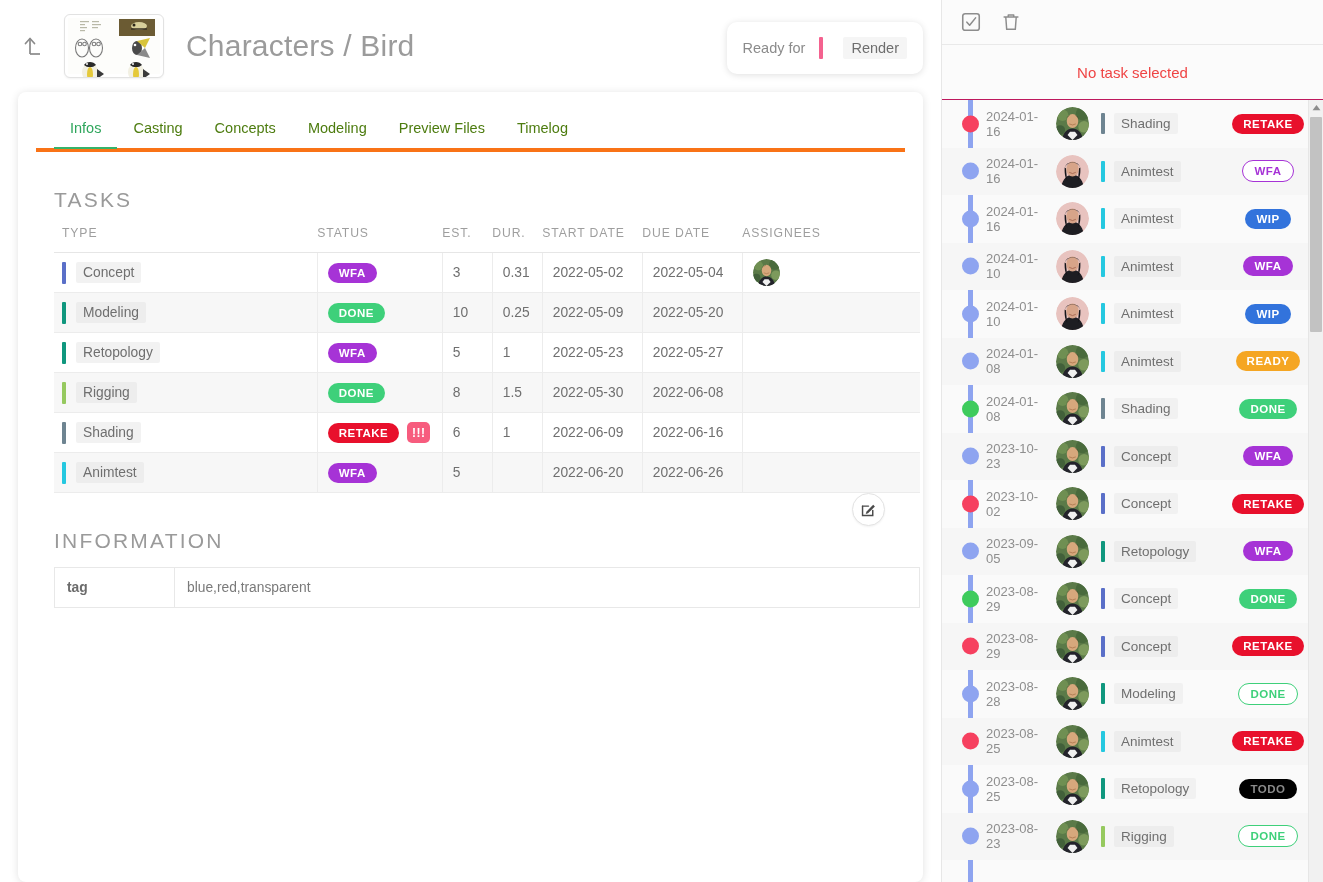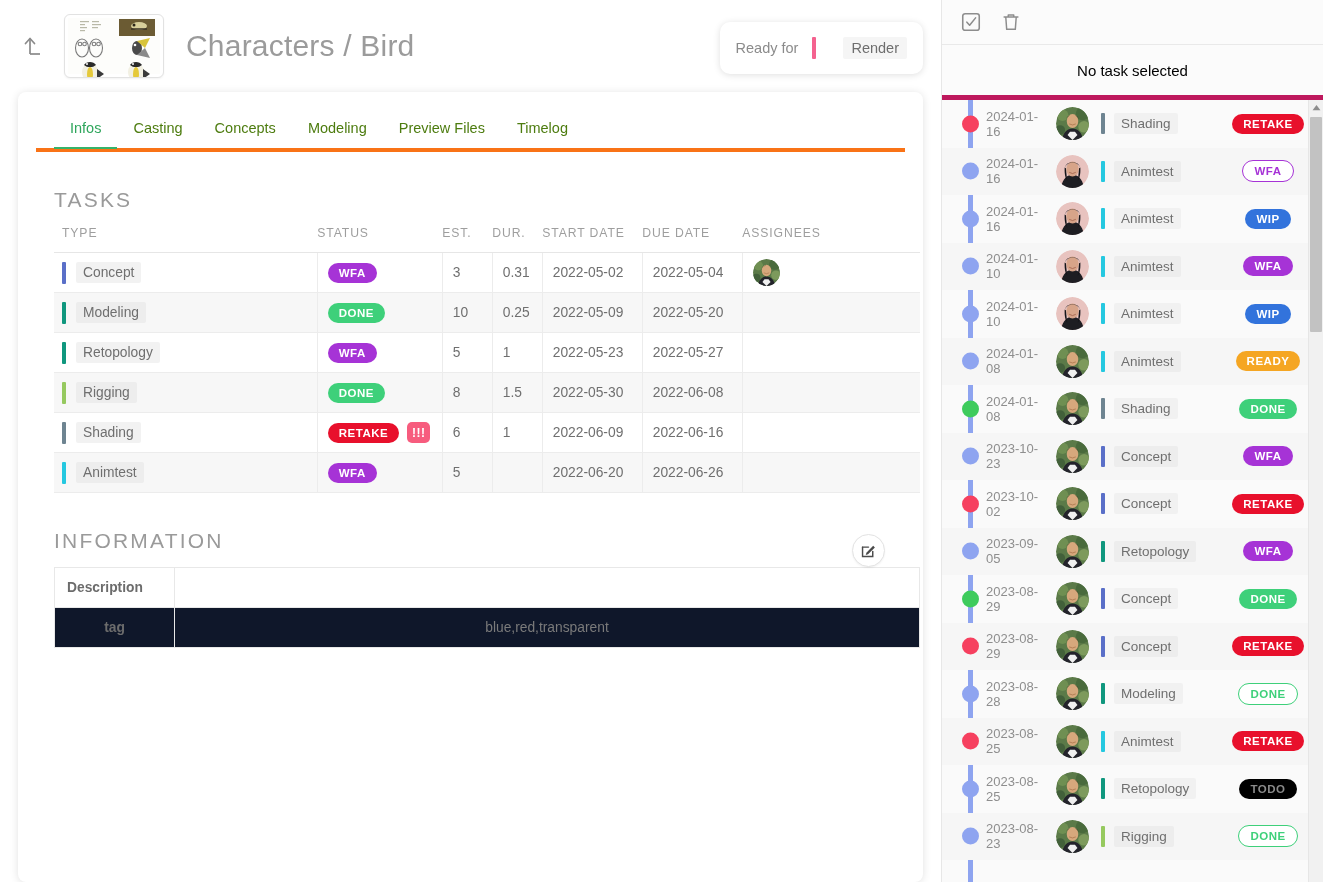--- a/index.html
+++ b/index.html
@@ -34,21 +34,21 @@
   .page-title {
     margin-left: 22px; font-size: 30px; color: #9b9b9b; font-weight: 400; letter-spacing: .2px;
     white-space: nowrap;
   }
   .ready-chip {
     position: absolute; right: 18px; top: 22px;
     background:#fff; border-radius: 10px; box-shadow: 0 1px 7px rgba(0,0,0,.13);
     height: 52px; display:flex; align-items:center; padding: 0 16px; gap: 14px;
   }
   .ready-label { color:#8b8b8b; font-size:14.5px; }
-  .ready-value { display:flex; align-items:flex-start; gap:27px; }
+  .ready-value { display:flex; align-items:flex-start; gap:20px; }
   .ready-bar { width:4px; height:22px; border-radius:1px; background:#f4628f; }
   .ready-text { background:#f5f5f5; color:#6e6e6e; font-size:14.5px; padding:3px 8px; border-radius:2px; }
 
   .card {
     margin: 0 18px; width: 905px; background:#fff; border-radius: 8px;
     box-shadow: 0 1px 9px rgba(0,0,0,.12);
     min-height: 790px;
     padding: 0 0 20px 0;
   }
   .tabs { display:flex; gap: 0px; padding: 22px 18px 0 18px; border-bottom:4px solid #f97316; margin: 0 18px; position:relative; }
@@ -57,21 +57,21 @@
   }
   .tab.active { color:#2fa65c; }
   .tab.active:after {
     content:""; position:absolute; left:0; right:0; bottom:-1px; height:2.5px; background:#35b36a;
   }
 
   .section-title {
     font-size: 21px; letter-spacing: 2.2px; color:#9a9a9a; font-weight:400;
     margin: 36px 0 14px 36px;
   }
-  .sec-head { display:flex; align-items:flex-end; }
+  .sec-head { display:flex; align-items:flex-start; }
   .edit-btn {
     margin-left:auto; margin-right: 38px; width:33px; height:33px; border-radius:50%;
     border:1px solid #e3e3e3; background:#fff; display:flex; align-items:center; justify-content:center;
     color:#4a4a4a; cursor:pointer; box-shadow: 0 1px 2px rgba(0,0,0,.05);
   }
 
   
   table.tasks { border-collapse: collapse; margin: 0 36px; width: 866px; font-size: 13.8px; }
   table.tasks th {
     text-align:left; font-weight:400; color:#9e9e9e; font-size: 12.2px; letter-spacing: .9px;
@@ -112,21 +112,21 @@
 
   
   .side { width: 382px; height: 882px; background:#fafafa; border-left: 1px solid #e7e7e7; position:relative; }
   .side-toolbar {
     height: 45px; display:flex; align-items:center; gap: 18px; padding-left: 18px;
     border-bottom: 1px solid #e9e9e9; background:#fbfbfb;
   }
   .side-toolbar .tool { color:#8d8d8d; cursor:pointer; display:flex; }
   .side-nosel {
     height: 55px; display:flex; align-items:center; justify-content:center;
-    color:#000000; font-size: 15px; border-bottom: 5px solid #be185d; background:#fbfbfb;
+    color:#ef4444; font-size: 15px; border-bottom: 1px solid #be185d; background:#fbfbfb;
   }
   .side-list { position:absolute; top:100px; left:0; right:0; bottom:0; overflow:hidden; background:#fafafa;}
   .timeline-track {
     position:absolute; left: 26px; top: 0; bottom:0; width: 5px; background:#8ea4f0;
   }
   .act-row {
     display:flex; align-items:center; height: 47.5px; padding-left: 44px; padding-right: 16px;
     position:relative;
   }
   .act-row:nth-child(even) { background:#f6f6f6; }
@@ -406,24 +406,20 @@
             <path d="M3 6 V17 H15 V11" stroke="#4a4a4a" stroke-width="1.7" fill="none" stroke-linecap="round"></path>
             <path d="M3 6 H10" stroke="#4a4a4a" stroke-width="1.7" fill="none" stroke-linecap="round"></path>
             <path d="M7.5 12.5 L15.5 4.5 L17.5 6.5 L9.5 14.5 L6.8 15.2 Z" fill="#4a4a4a"></path>
           </svg>
         </div>
       </div>
 
       <table class="info">
           <tbody id="info-body">
             <tr>
-              <td class="k">Description</td>
-              <td></td>
-            </tr>
-            <tr>
               <td class="k">tag</td>
               <td>blue,red,transparent</td>
             </tr>
           </tbody>
         </table>
     </div>
   </div>
 
   <div class="side">
     <div class="side-toolbar">

